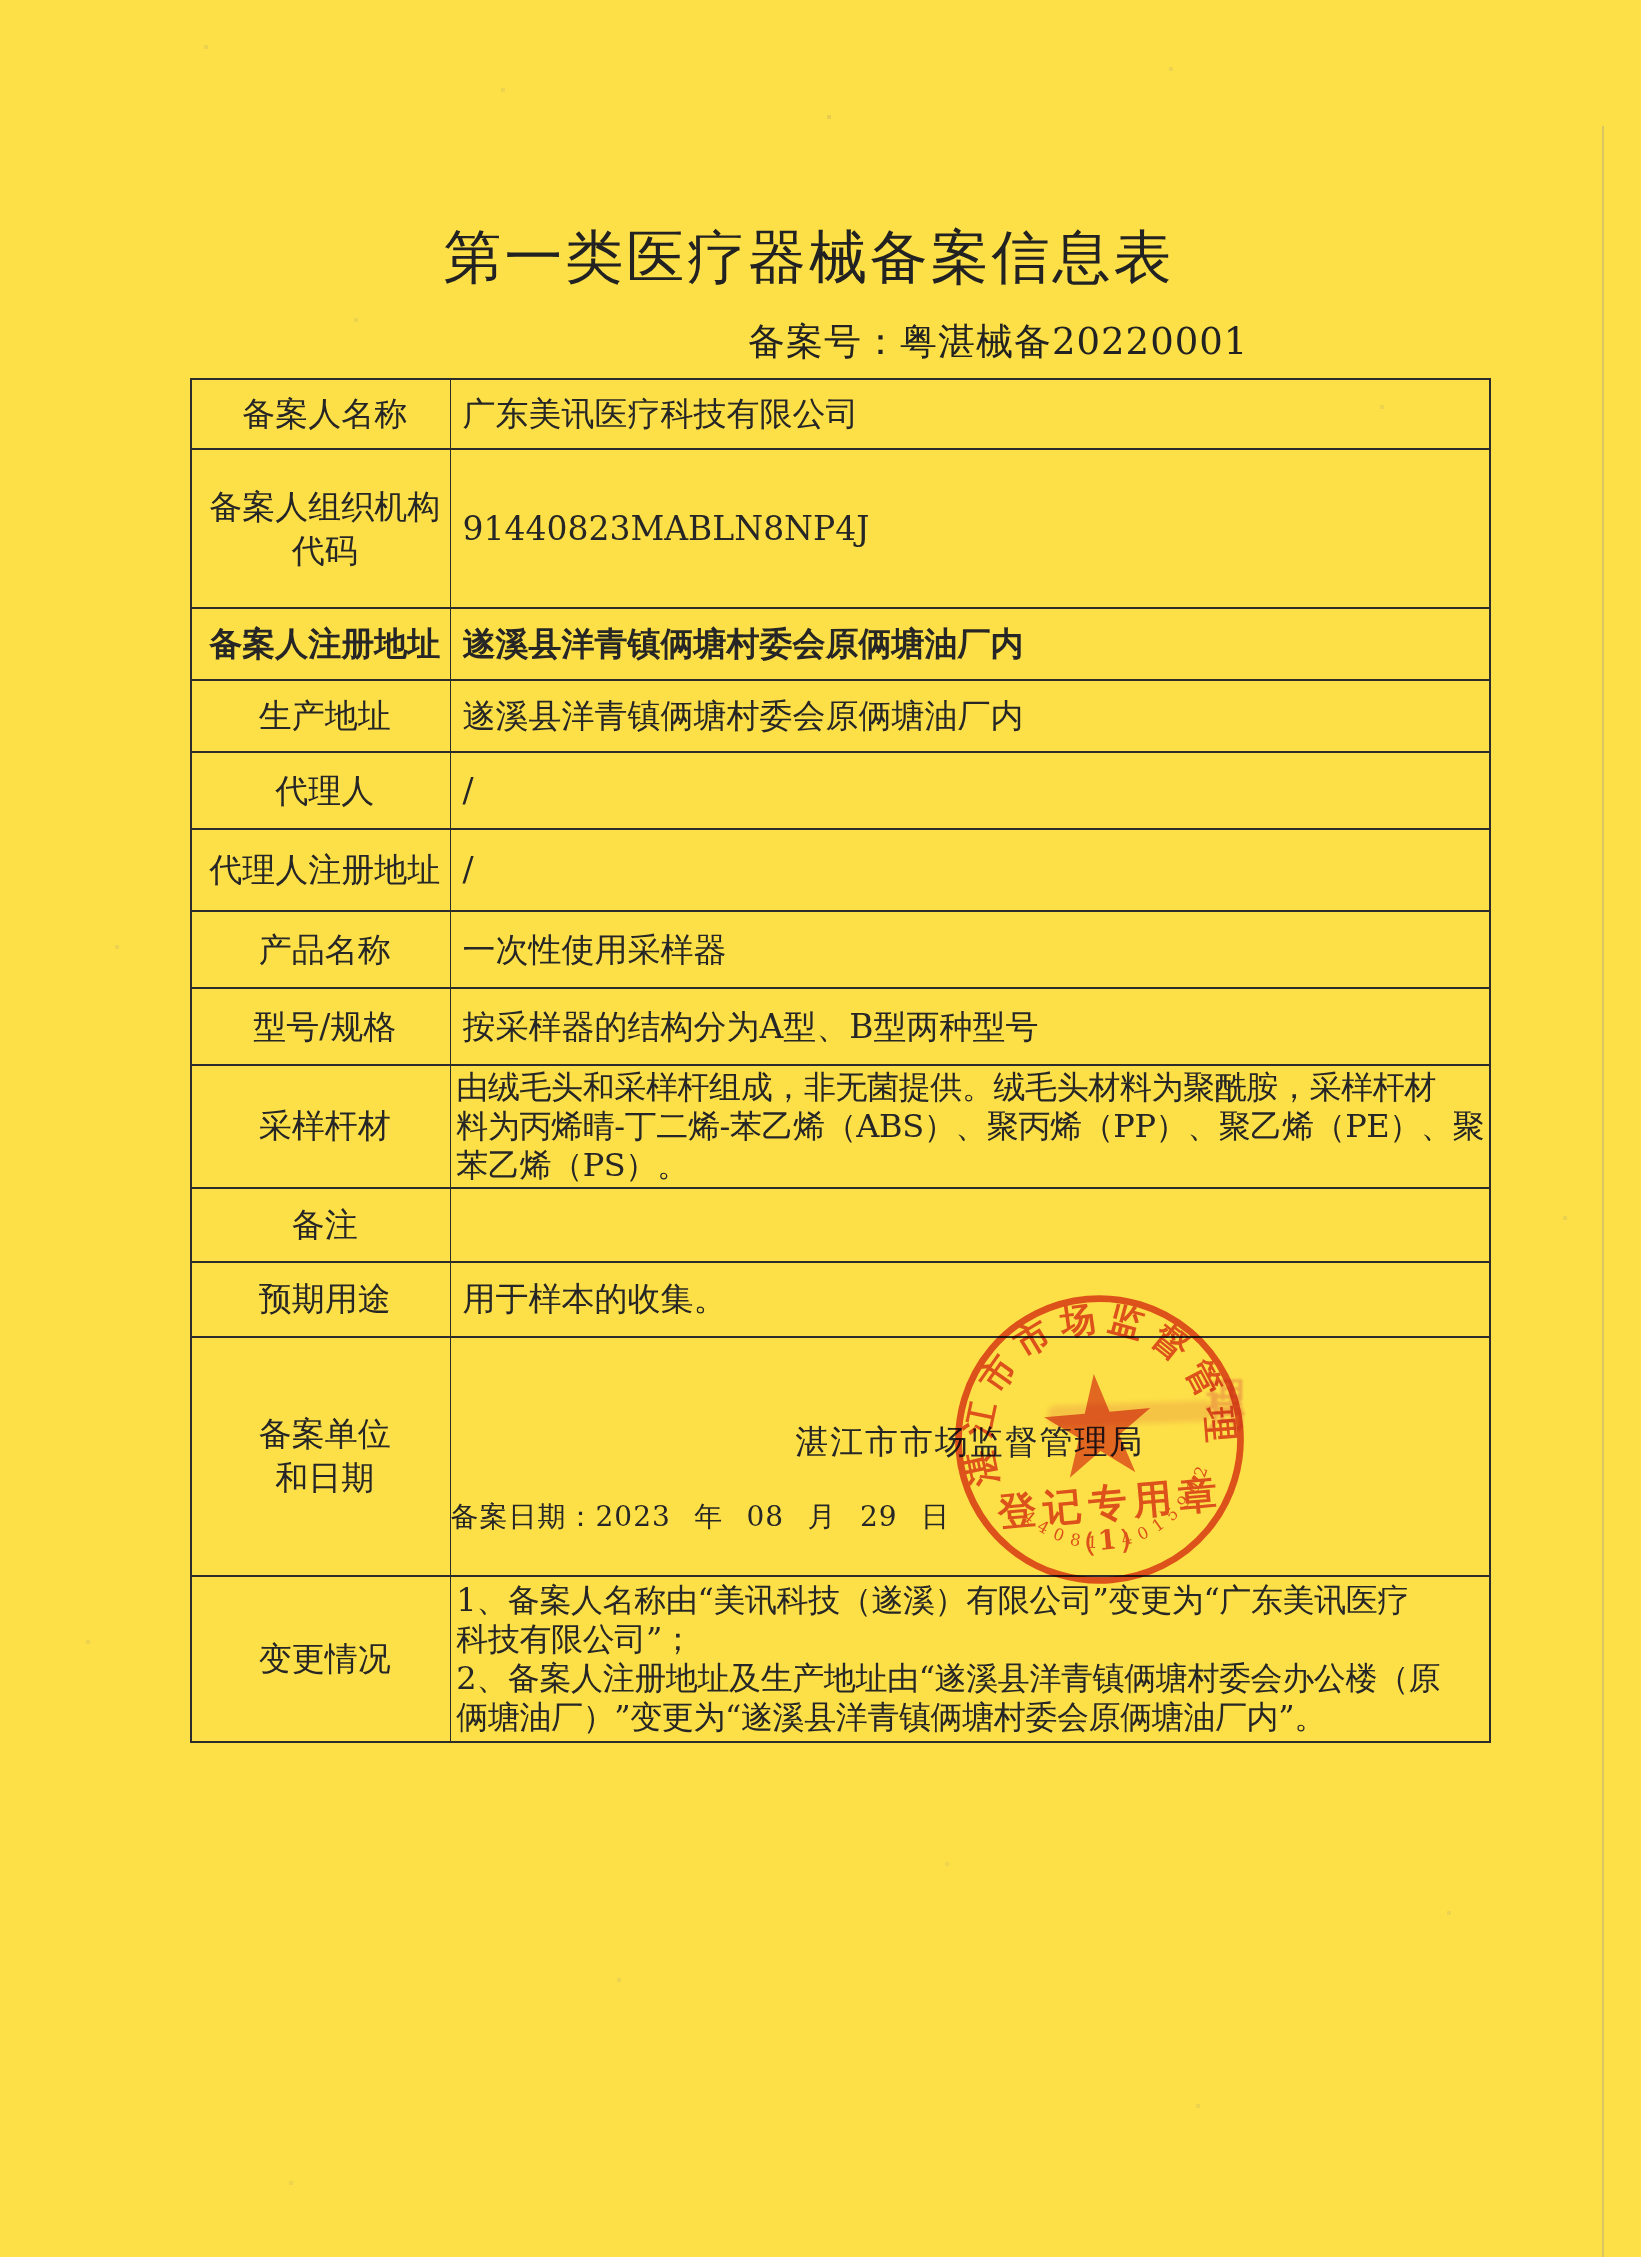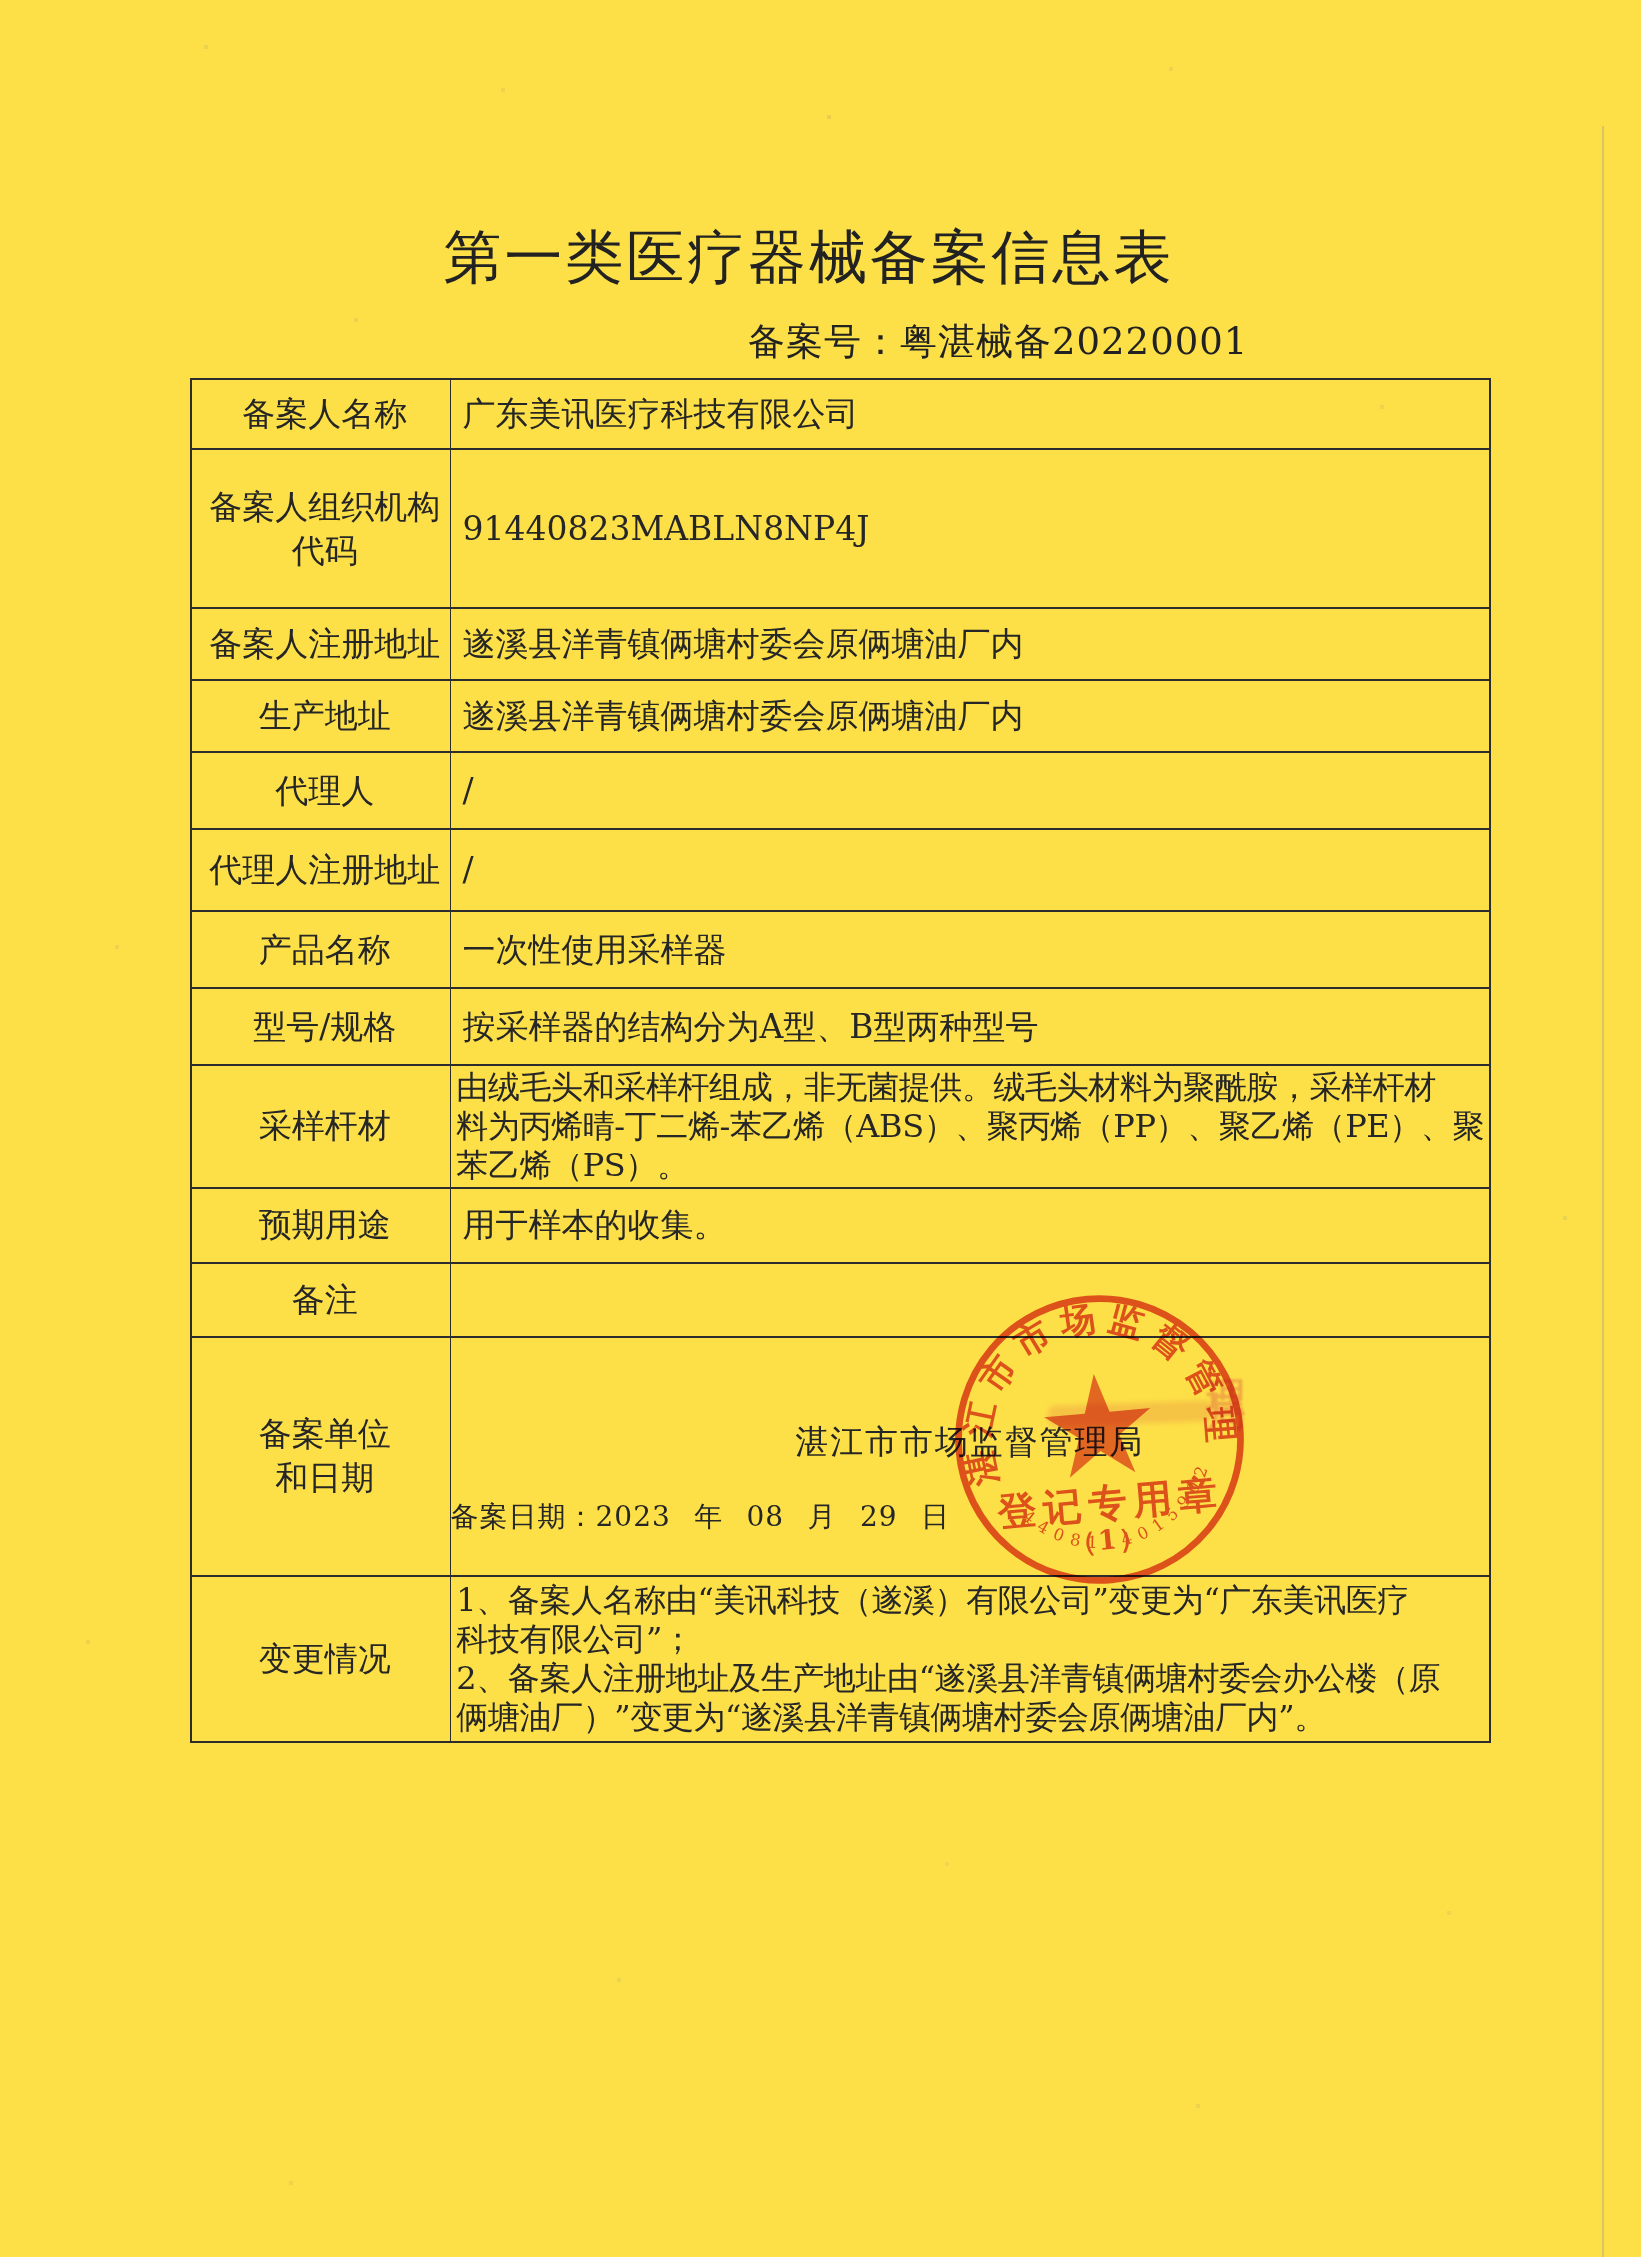--- a/index.html
+++ b/index.html
@@ -110,21 +110,21 @@
     <tbody id="info-table-body">
         <tr style="height: 70px;">
           <td class="lbl">备案人名称</td>
           <td class="val">广东美讯医疗科技有限公司</td>
         </tr>
         <tr style="height: 159px;">
           <td class="lbl">备案人组织机构
 代码</td>
           <td class="val">91440823MABLN8NP4J</td>
         </tr>
-        <tr style="height: 72px;">
+        <tr style="height: 72px; font-weight: bold;">
           <td class="lbl">备案人注册地址</td>
           <td class="val">遂溪县洋青镇俩塘村委会原俩塘油厂内</td>
         </tr>
         <tr style="height: 72px;">
           <td class="lbl">生产地址</td>
           <td class="val">遂溪县洋青镇俩塘村委会原俩塘油厂内</td>
         </tr>
         <tr style="height: 77px;">
           <td class="lbl">代理人</td>
           <td class="val">/</td>
@@ -140,27 +140,27 @@
         <tr style="height: 77px; margin-top: 48px;">
           <td class="lbl">型号/规格</td>
           <td class="val">按采样器的结构分为A型、B型两种型号</td>
         </tr>
         <tr style="height: 116px;">
           <td class="lbl">采样杆材</td>
           <td class="val multiline">由绒毛头和采样杆组成，非无菌提供。绒毛头材料为聚酰胺，采样杆材
 料为丙烯晴-丁二烯-苯乙烯（ABS）、聚丙烯（PP）、聚乙烯（PE）、聚
 苯乙烯（PS）。</td>
         </tr>
+        <tr style="height: 74px;">
+          <td class="lbl">备注</td>
+          <td class="val"></td>
+        </tr>
         <tr style="height: 75px;">
           <td class="lbl">预期用途</td>
           <td class="val">用于样本的收集。</td>
-        </tr>
-        <tr style="height: 74px;">
-          <td class="lbl">备注</td>
-          <td class="val"></td>
         </tr>
         <tr style="height: 239px;">
           <td class="lbl">备案单位
 和日期</td>
           <td class="val auth"><div class="auth-wrap"><div class="auth-name">湛江市市场监督管理局</div><div class="auth-date">备案日期：2023 年 08 月 29 日</div></div></td>
         </tr>
         <tr style="height: 166px;">
           <td class="lbl">变更情况</td>
           <td class="val multiline">1、备案人名称由“美讯科技（遂溪）有限公司”变更为“广东美讯医疗
 科技有限公司”；

